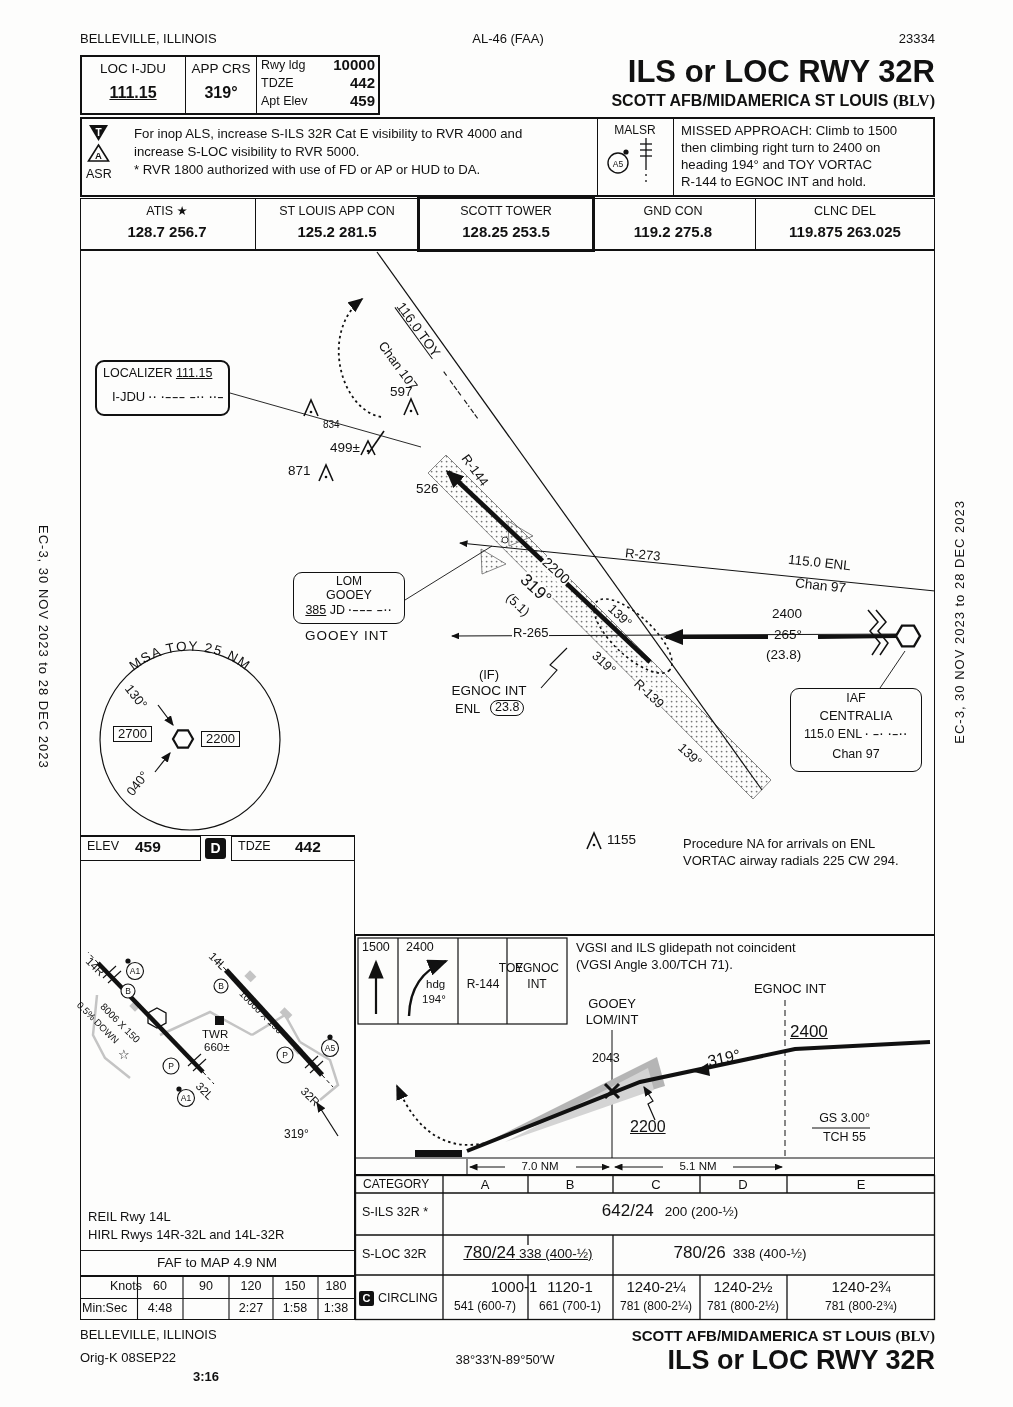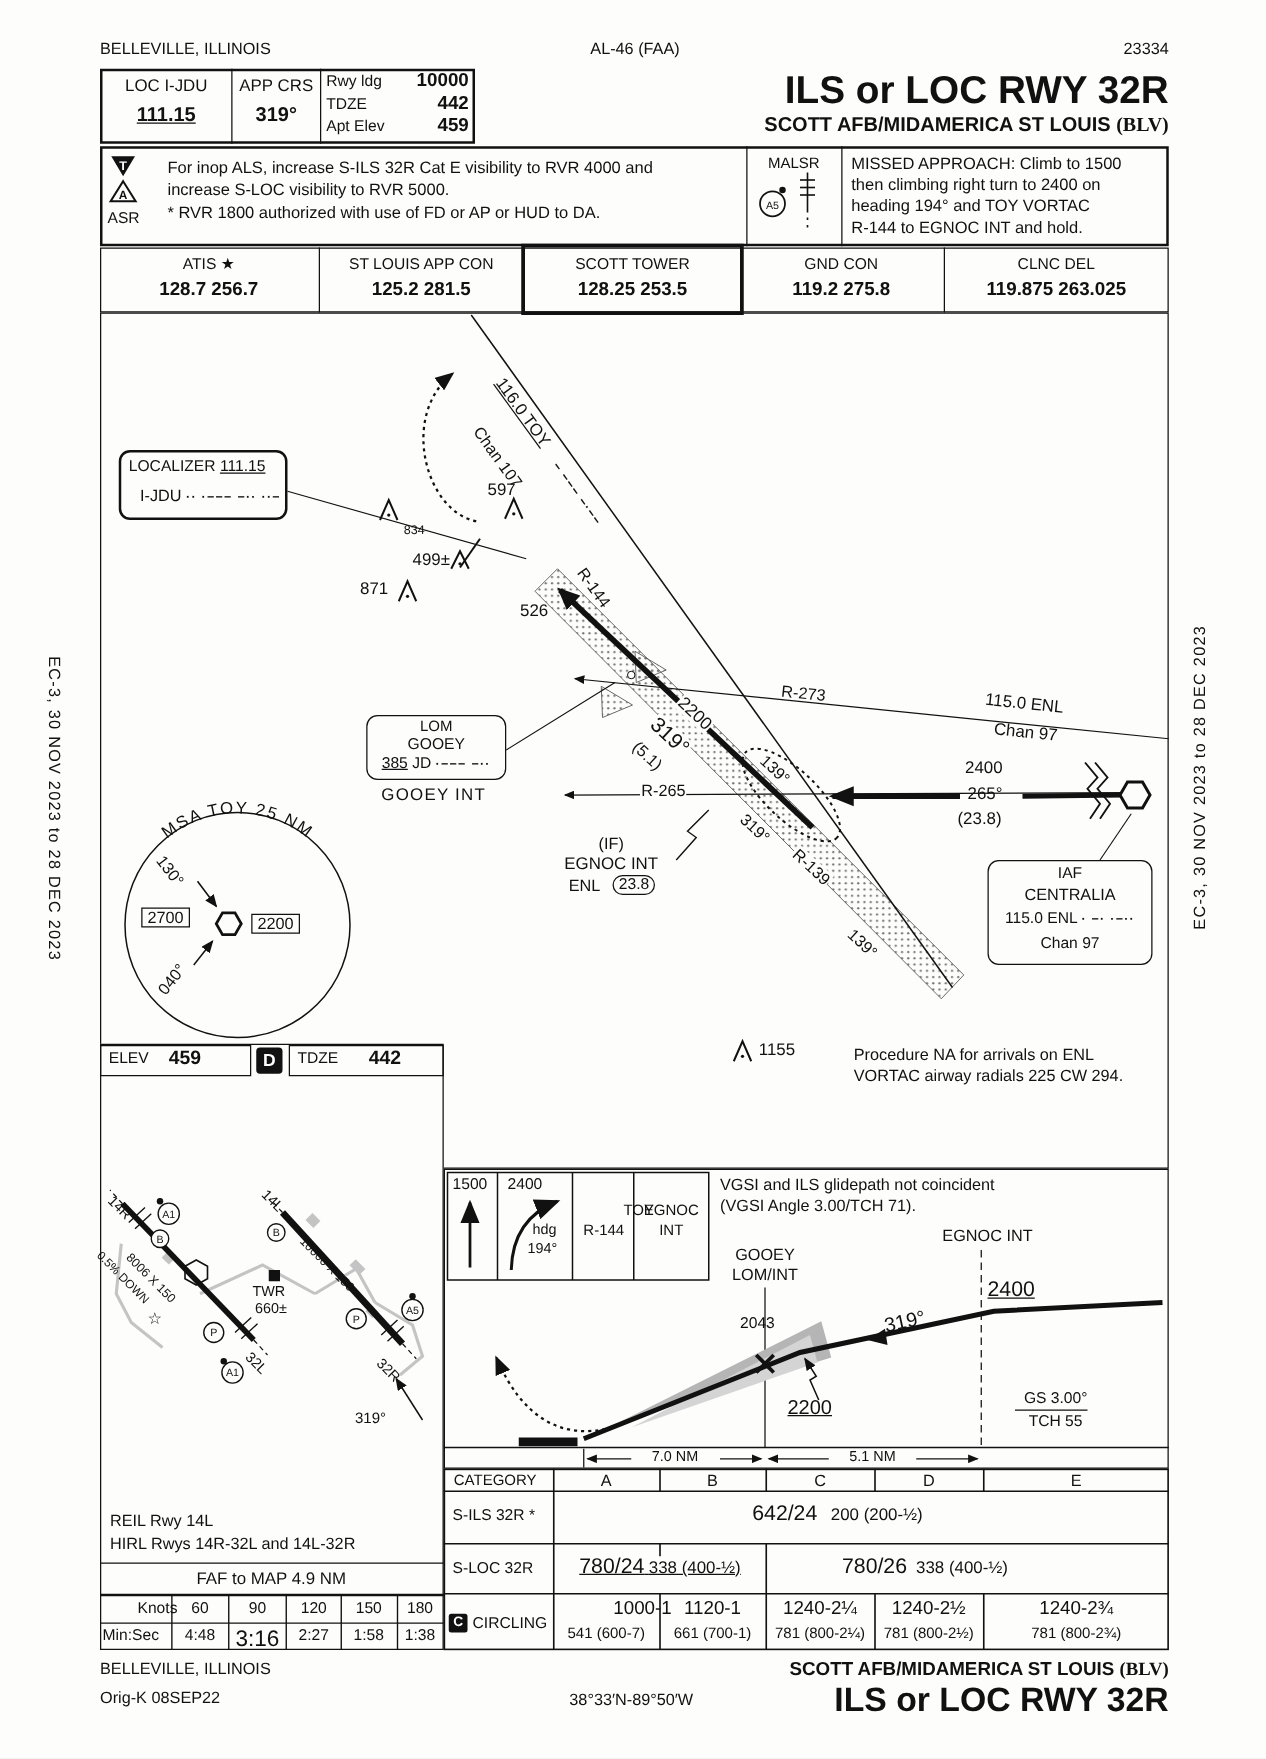--- a/index.html
+++ b/index.html
@@ -302,21 +302,21 @@
   <div class="lbl ctr" style="left:217px;top:1256px;transform:translateX(-50%);font-size:13.5px;">FAF to MAP  4.9 NM</div>
 
   <div class="lbl" style="left:90px;top:1280px;font-size:12.5px;margin-left:20px;">Knots</div>
   <div class="lbl" style="left:82px;top:1302px;font-size:12.5px;">Min:Sec</div>
   <div class="lbl ctr" style="left:160px;top:1280px;transform:translateX(-50%);font-size:12.5px;">60</div>
   <div class="lbl ctr" style="left:206px;top:1280px;transform:translateX(-50%);font-size:12.5px;">90</div>
   <div class="lbl ctr" style="left:251px;top:1280px;transform:translateX(-50%);font-size:12.5px;">120</div>
   <div class="lbl ctr" style="left:295px;top:1280px;transform:translateX(-50%);font-size:12.5px;">150</div>
   <div class="lbl ctr" style="left:336px;top:1280px;transform:translateX(-50%);font-size:12.5px;">180</div>
   <div class="lbl ctr" style="left:160px;top:1302px;transform:translateX(-50%);font-size:12.5px;">4:48</div>
-  <div class="lbl ctr" style="left:206px;top:1302px;transform:translateX(-50%);font-size:18px;">3:16</div>
+  <div class="lbl ctr" style="left:206px;top:1370px;transform:translateX(-50%);font-size:13px;font-weight:bold;">3:16</div>
   <div class="lbl ctr" style="left:251px;top:1302px;transform:translateX(-50%);font-size:12.5px;">2:27</div>
   <div class="lbl ctr" style="left:295px;top:1302px;transform:translateX(-50%);font-size:12.5px;">1:58</div>
   <div class="lbl ctr" style="left:336px;top:1302px;transform:translateX(-50%);font-size:12.5px;">1:38</div>
   <svg style="left:80px;top:1276px;" width="275" height="44" viewBox="0 0 275 44">
     <g stroke="#111" stroke-width="1.1">
       <line x1="0" y1="0.5" x2="275" y2="0.5"></line>
         <line x1="0" y1="22.5" x2="275" y2="22.5"></line>
       <line x1="57.5" y1="0" x2="57.5" y2="44"></line>
         <line x1="103" y1="0" x2="103" y2="44"></line>
       <line x1="149" y1="0" x2="149" y2="44"></line>

